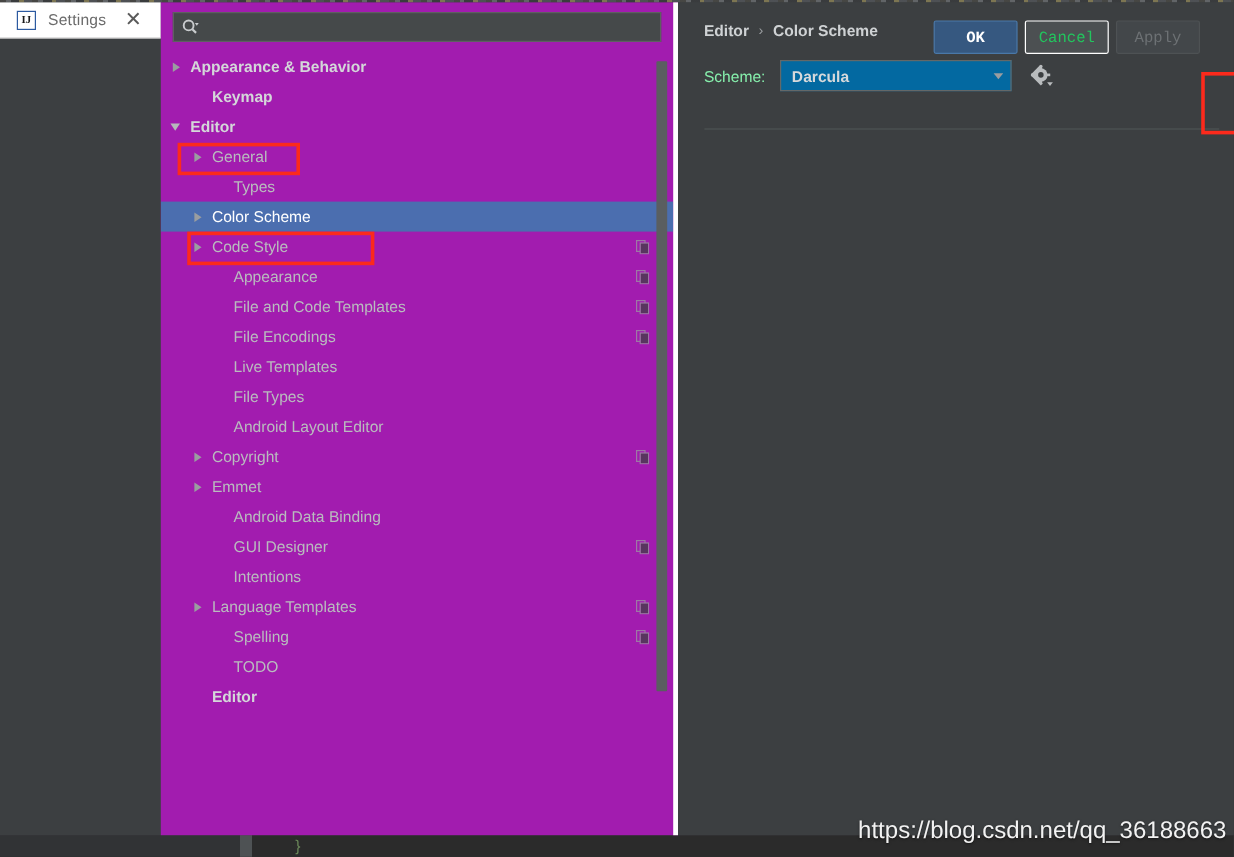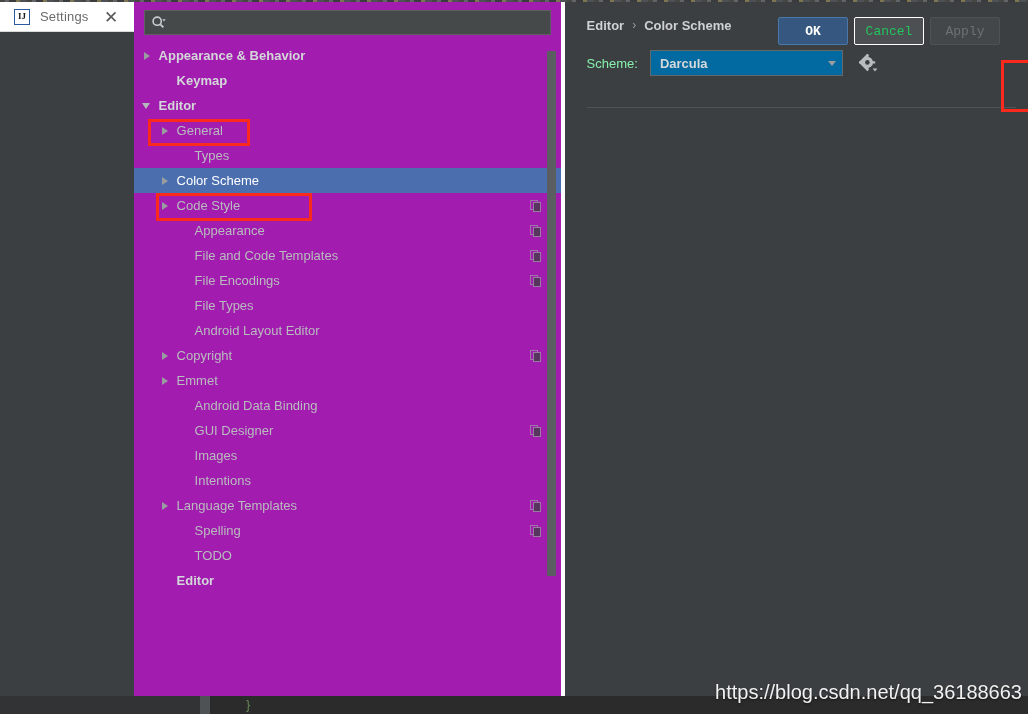--- a/index.html
+++ b/index.html
@@ -350,20 +350,25 @@
               <span class="copy-ico">
                 <svg width="11" height="12" viewBox="0 0 11 12">
                   <rect x="0.5" y="0.5" width="7" height="9" fill="none" stroke="#9a9da0" stroke-width="1"></rect>
                   <rect x="3.5" y="2.5" width="7" height="9" fill="#3c3f41" stroke="#9a9da0" stroke-width="1"></rect>
                 </svg>
               </span>
             </div>
             <div class="row">
               <span style="width: 44px; flex: 0 0 auto;"></span>
               <span class="arrow"></span>
+              <span class="row-label">Live Templates</span>
+            </div>
+            <div class="row">
+              <span style="width: 44px; flex: 0 0 auto;"></span>
+              <span class="arrow"></span>
               <span class="row-label">File Types</span>
             </div>
             <div class="row">
               <span style="width: 44px; flex: 0 0 auto;"></span>
               <span class="arrow"></span>
               <span class="row-label">Android Layout Editor</span>
             </div>
             <div class="row">
               <span style="width: 26px; flex: 0 0 auto;"></span>
               <span class="arrow right"></span>
@@ -388,25 +393,20 @@
             <div class="row">
               <span style="width: 44px; flex: 0 0 auto;"></span>
               <span class="arrow"></span>
               <span class="row-label">GUI Designer</span>
               <span class="copy-ico">
                 <svg width="11" height="12" viewBox="0 0 11 12">
                   <rect x="0.5" y="0.5" width="7" height="9" fill="none" stroke="#9a9da0" stroke-width="1"></rect>
                   <rect x="3.5" y="2.5" width="7" height="9" fill="#3c3f41" stroke="#9a9da0" stroke-width="1"></rect>
                 </svg>
               </span>
-            </div>
-            <div class="row">
-              <span style="width: 44px; flex: 0 0 auto;"></span>
-              <span class="arrow"></span>
-              <span class="row-label">Images</span>
             </div>
             <div class="row">
               <span style="width: 44px; flex: 0 0 auto;"></span>
               <span class="arrow"></span>
               <span class="row-label">Intentions</span>
             </div>
             <div class="row">
               <span style="width: 26px; flex: 0 0 auto;"></span>
               <span class="arrow right"></span>
               <span class="row-label">Language Templates</span>

